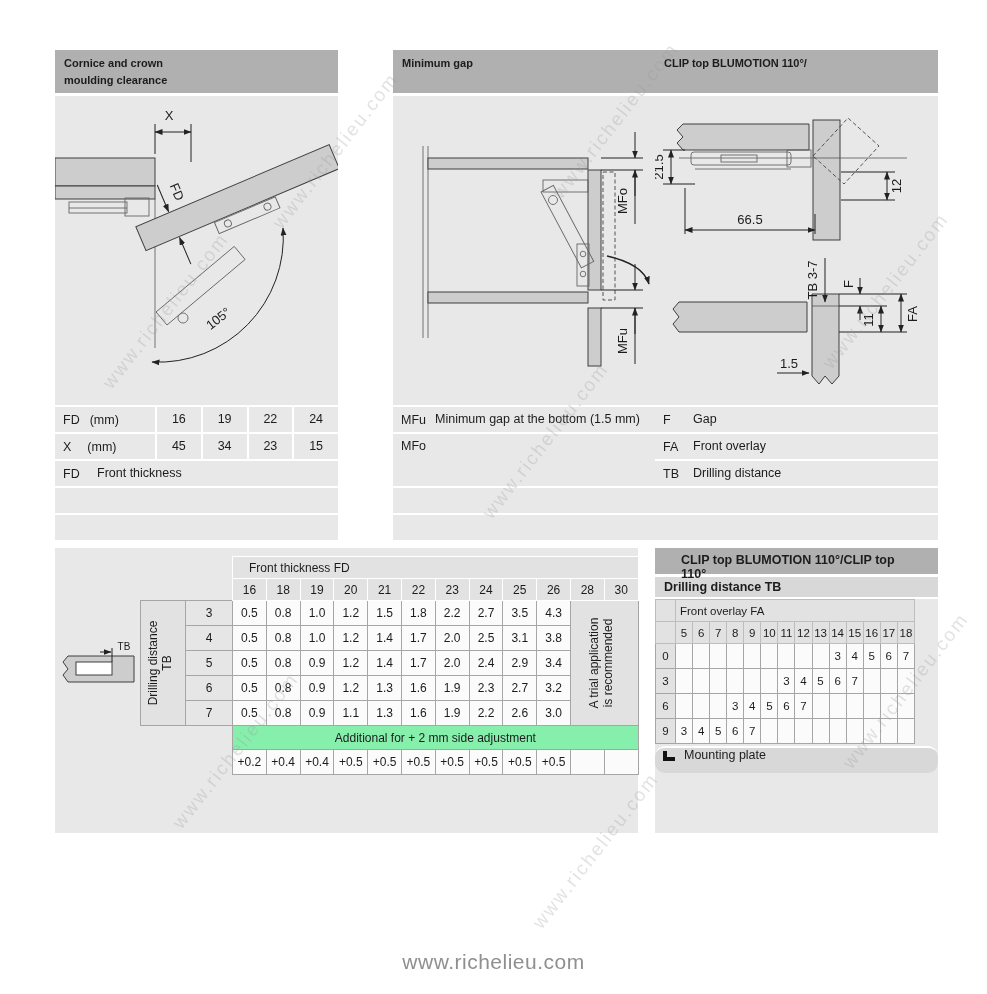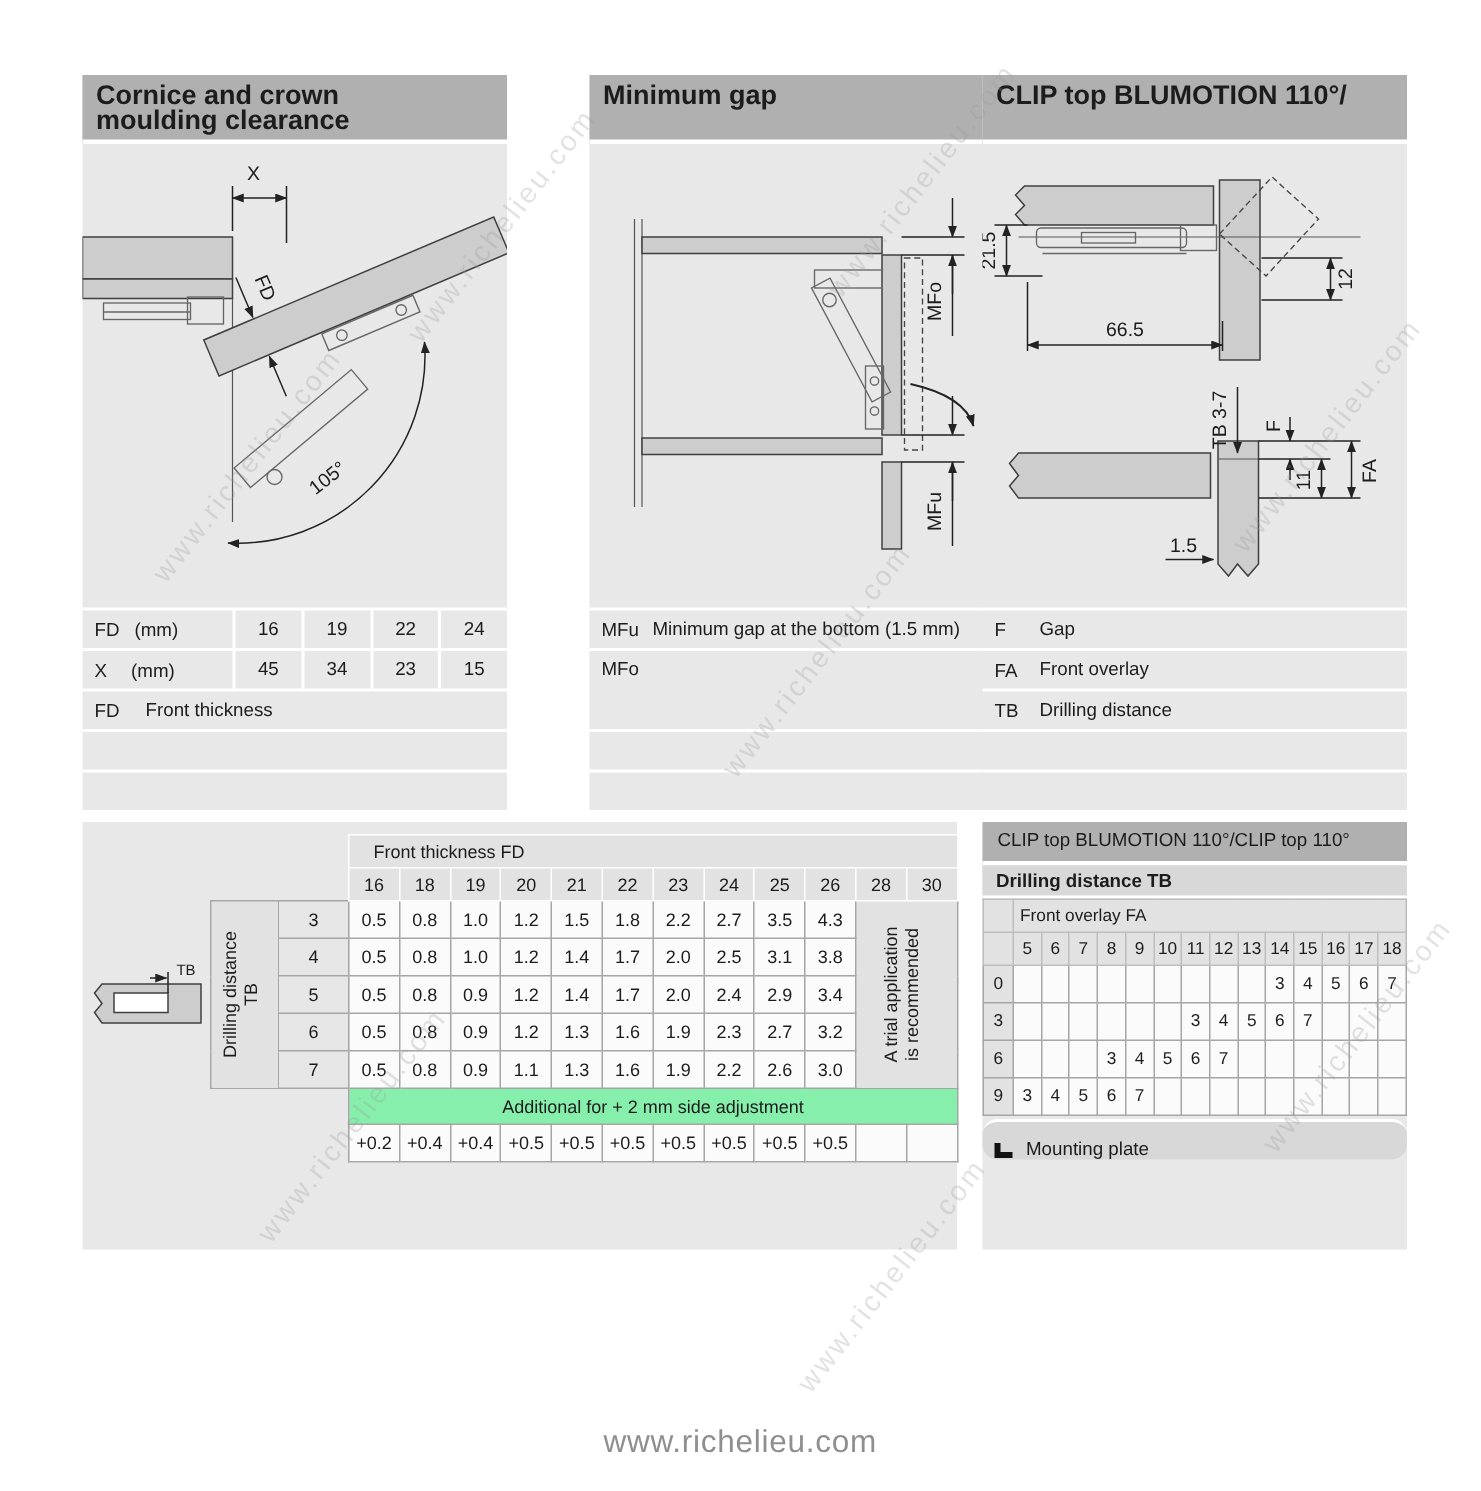--- a/index.html
+++ b/index.html
@@ -1,20 +1,20 @@
 <!DOCTYPE html>
 <html><head>
 <meta charset="utf-8">
 <style>
   html,body{margin:0;padding:0;background:#fff;}
   .page{position:relative;width:987px;height:994px;background:#ffffff;
         font-family:"Liberation Sans",sans-serif;color:#1c1c1c;overflow:hidden;}
   .panel{position:absolute;background:#e8e8e8;z-index:1;}
   .panel-header{background:#b0b0b0;border-bottom:3px solid #fff;padding:5px 9px;
-      font-size:18px;font-weight:bold;line-height:17px;height:46px;box-sizing:border-box;}
+      font-size:11px;font-weight:bold;line-height:17px;height:46px;box-sizing:border-box;}
   .tp-body{position:relative;height:444px;}
   .diag{position:absolute;left:0;top:0;}
   .legend-area{position:absolute;left:0;top:309px;width:100%;}
   .lrow{border-top:2px solid #fff;height:27px;box-sizing:border-box;display:flex;
         align-items:center;font-size:12.5px;}
   .lrow.tall{height:54px;align-items:flex-start;}
   .lrow .code{width:34px;padding-left:8px;flex:none;}
   .lrow .ltext{padding-right:6px;line-height:15px;}
   .lrow.tall .code,.lrow.tall .ltext{padding-top:5px;}
   .fdx-label{width:100px;flex:none;padding-left:8px;box-sizing:border-box;display:flex;}
@@ -29,31 +29,31 @@
   .hcell{background:#e2e2e2;border:1.5px solid #fff;height:21px;}
   .hcell.grp{text-align:left;padding-left:16px;}
   .dcell{background:#fbfbfb;border:1px solid #a6a6a6;height:24px;}
   .tbcell{background:#e6e6e6;border:1px solid #a6a6a6;}
   .blank{border:none;background:transparent;}
   .rotcell{background:#e2e2e2;border:1px solid #a6a6a6;position:relative;}
   .rot{position:absolute;left:50%;top:50%;width:120px;height:34px;
        transform:translate(-50%,-50%) rotate(-90deg);text-align:center;line-height:14px;font-size:12px;}
   .addlabel{background:#86efac;border:1px solid #a6a6a6;text-align:left;padding-left:8px;height:23px;}
   
-  .br-header{background:#b0b0b0;border-bottom:3px solid #fff;padding:5px 10px;font-size:12.5px;
-      font-weight:normal;height:29px;box-sizing:border-box;}
+  .br-header{background:#b0b0b0;border-bottom:3px solid #fff;padding:5px 26px;font-size:12.5px;
+      font-weight:bold;height:29px;box-sizing:border-box;}
   .br-sub{background:#d8d8d8;border-bottom:2px solid #fff;padding:3px 9px;font-size:12.5px;
       font-weight:bold;height:22px;box-sizing:border-box;}
-  table.ot{border-collapse:collapse;table-layout:fixed;width:283px;font-size:11.5px;}
+  table.ot{border-collapse:collapse;table-layout:fixed;width:260px;font-size:11.5px;}
   table.ot td,table.ot th{padding:0;text-align:center;font-weight:normal;}
   .ohead{background:#e2e2e2;border:1px solid #bdbdbd;height:21px;}
   .ohead.grp{text-align:left;padding-left:4px;}
   .ocell{background:#fbfbfb;border:1px solid #a6a6a6;height:24px;}
   .otb{background:#e2e2e2;border:1px solid #a6a6a6;}
-  .mount-bar{margin-top:2px;background:#d8d8d8;height:25px;display:flex;align-items:flex-end;
+  .mount-bar{margin-top:2px;background:#d8d8d8;height:25px;display:flex;align-items:flex-start;
       font-size:12.5px;border-top:2px solid #fff;border-radius:10px;}
   .mount-bar .micon{margin:0 8px 0 7px;flex:none;display:flex;}
   .tbmini{position:absolute;left:3px;top:92px;}
   .footer{position:absolute;left:0;top:950px;width:100%;text-align:center;font-size:21px;
       color:#8f8f8f;letter-spacing:0.5px;z-index:2;}
   .wm{position:absolute;transform:rotate(-52deg);color:#9a9a9a;opacity:.28;font-size:19px;
       letter-spacing:2px;pointer-events:none;z-index:6;white-space:nowrap;}
   
   svg .board{fill:#cdcdcd;stroke:#3f3f3f;stroke-width:1;}
   svg .dl{stroke:#222;stroke-width:1;fill:none;}

